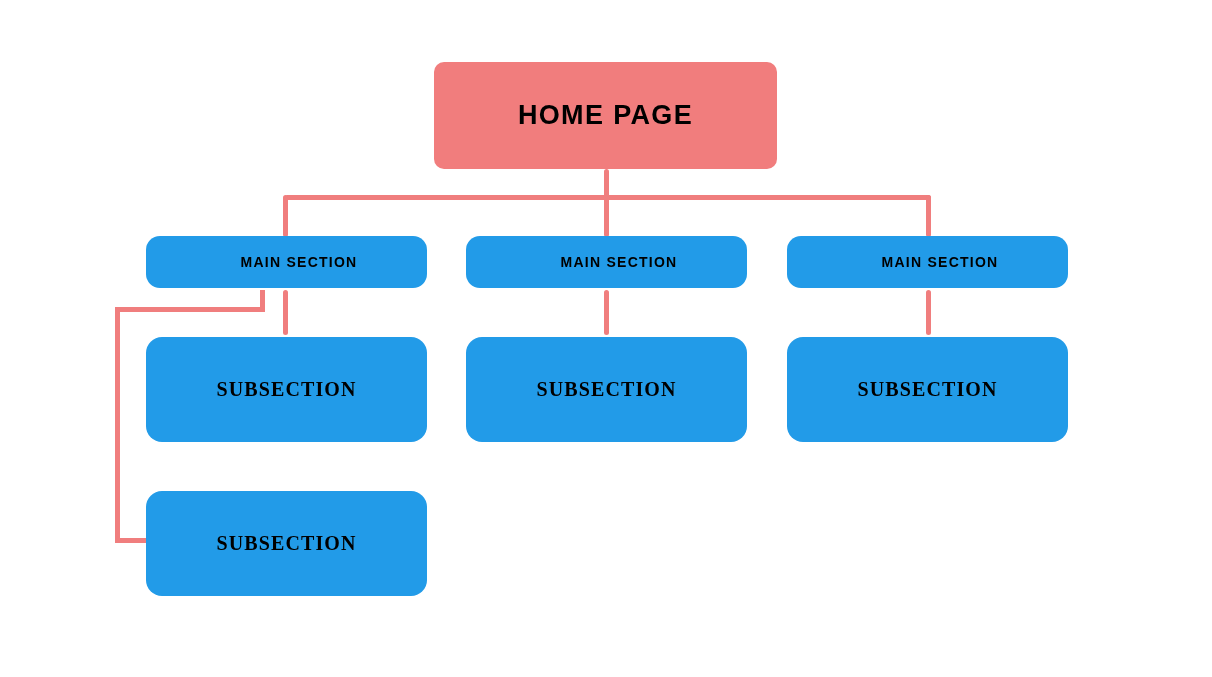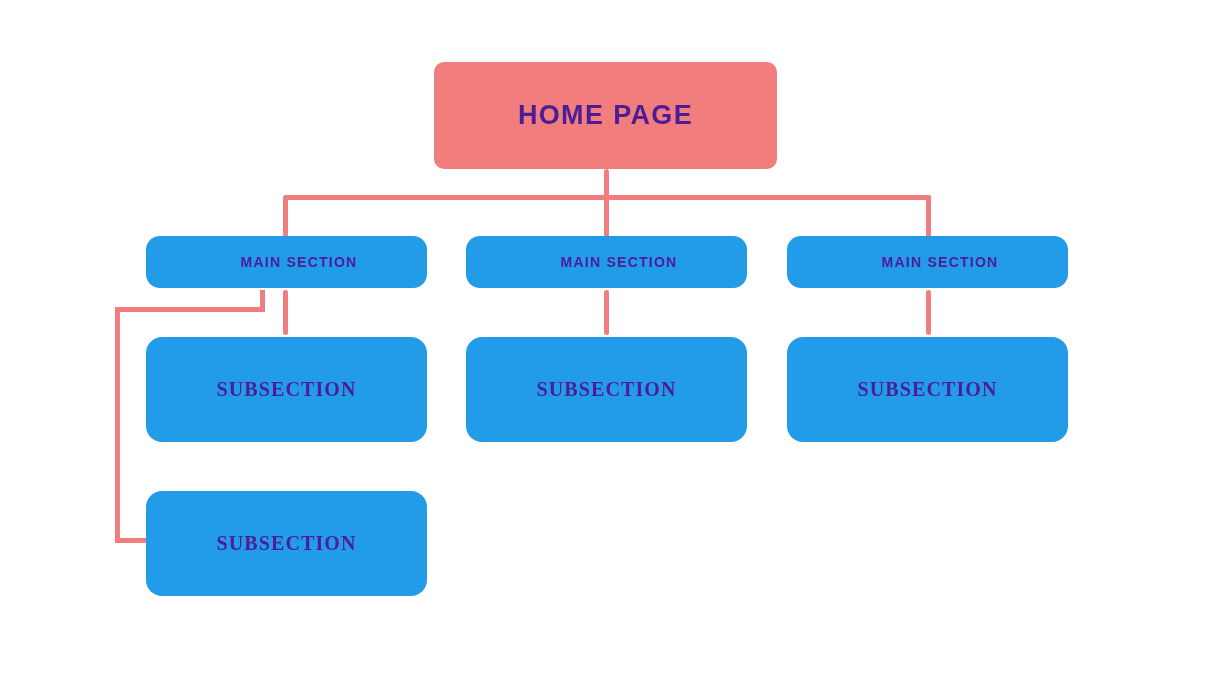--- a/index.html
+++ b/index.html
@@ -14,21 +14,21 @@
     background: #ffffff;
     overflow: hidden;
     font-family: "Liberation Sans", sans-serif;
   }
   .node {
     position: absolute;
     display: flex;
     align-items: center;
     justify-content: center;
     box-sizing: border-box;
-    color: #4c1d95;
+    color: #000000;
     text-align: center;
     letter-spacing: 0.06em;
     font-weight: bold;
     z-index: 2;
   }
   .node-root {
     border-radius: 10px;
     font-size: 27px;
     letter-spacing: 0.05em;
   }

